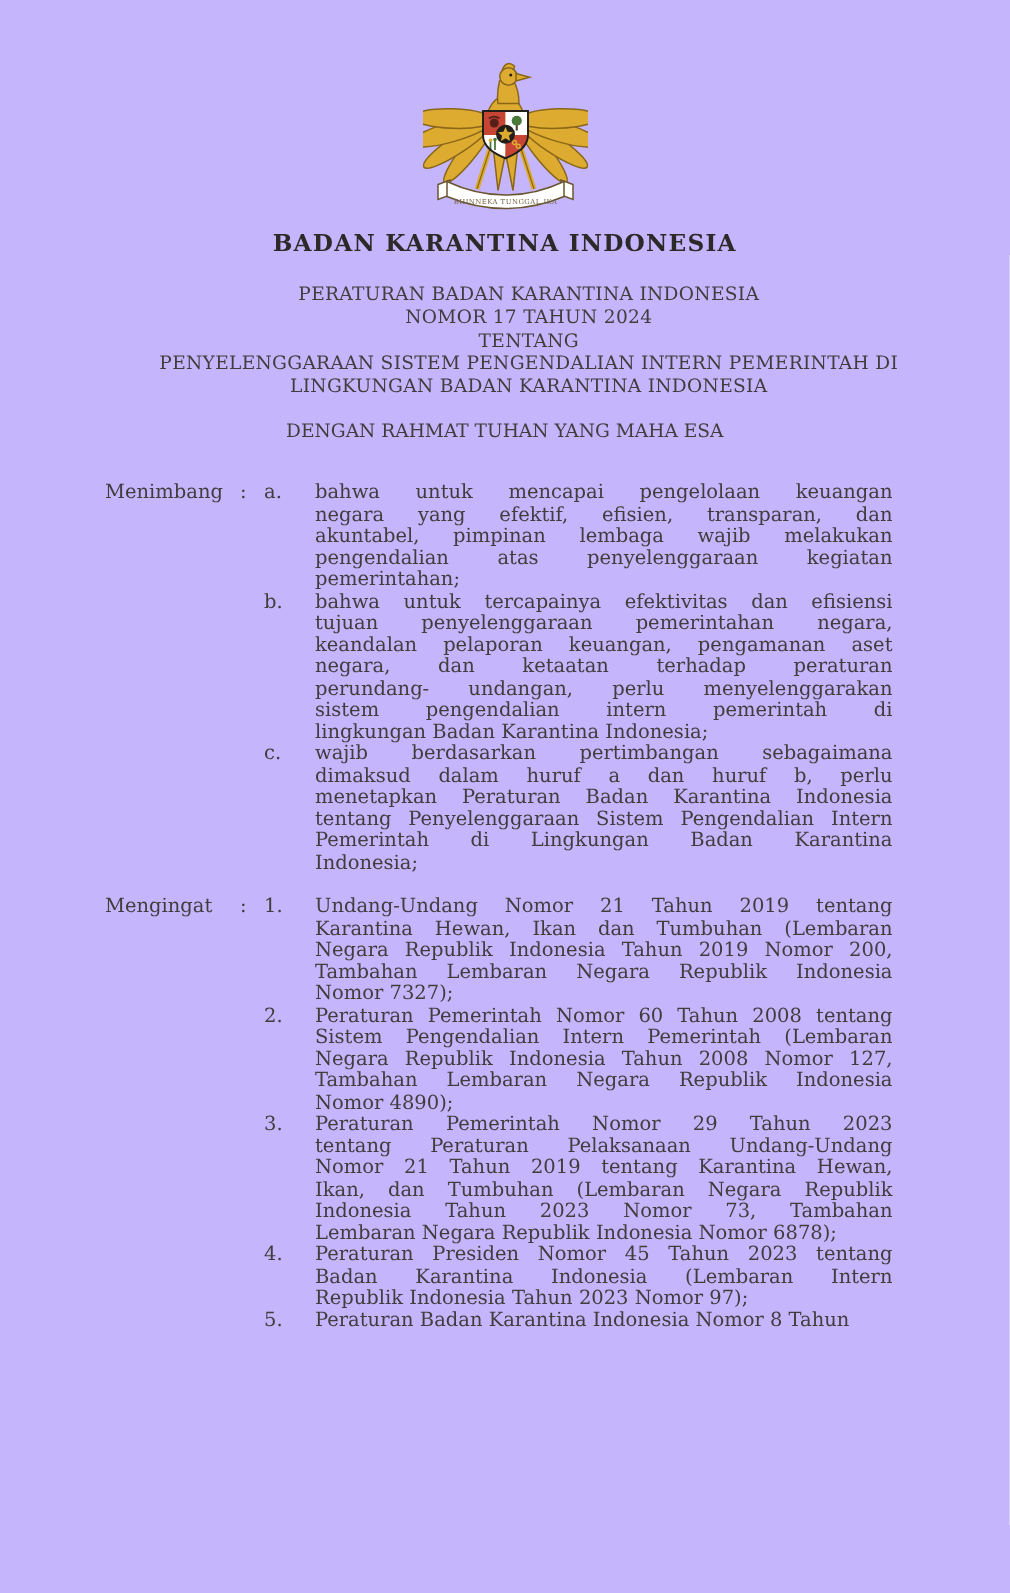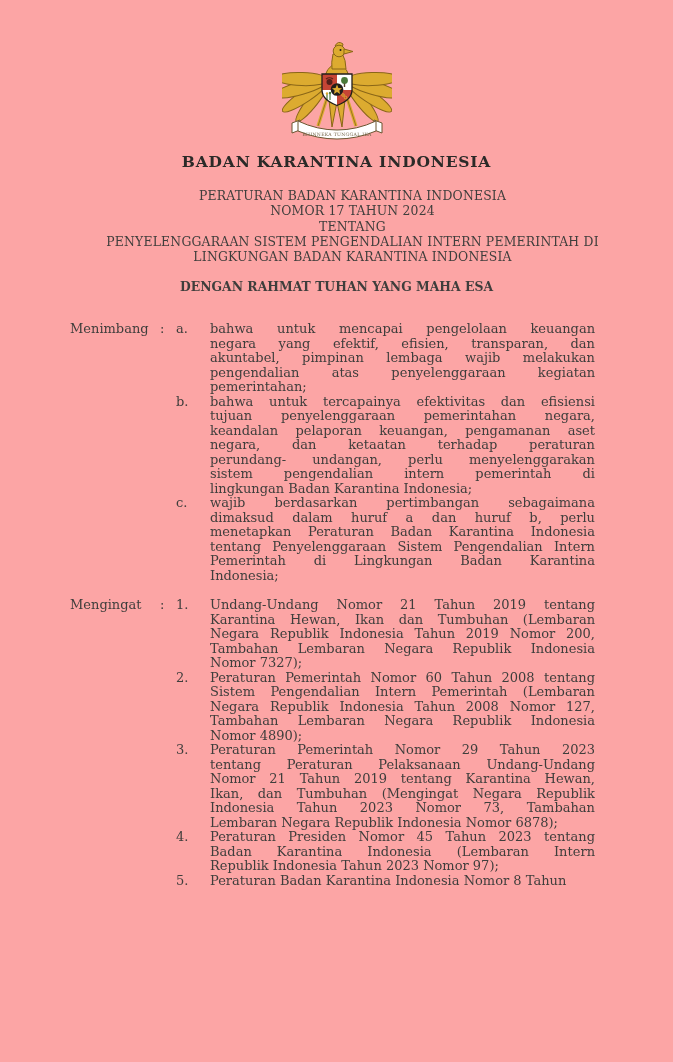--- a/index.html
+++ b/index.html
@@ -1,30 +1,30 @@
 <!DOCTYPE html>
 <html><head>
 <meta charset="utf-8">
 <style>
   html,body { margin:0; padding:0; background:#e8e8e8; }
   .page {
     position:relative; width:673px; height:1062px; margin:0 auto;
-    background:#fca5a5; overflow:hidden;
+    background:#c4b5fd; overflow:hidden;
     font-family:"DejaVu Serif","Liberation Serif",serif;
     color:#3f3e3c;
   }
   .emblem-wrap { padding-top:38px; text-align:center; line-height:0; }
   .emblem-wrap svg { width:110px; height:104px; }
   .agency-title {
     margin-top:10px; text-align:center;
     font-size:15.5px; font-weight:700; letter-spacing:0.8px; color:#2b2a28;
   }
   .doc-heading { margin-top:17px; text-align:center; font-size:12.4px; line-height:15.3px; letter-spacing:0.2px; }
   .doc-heading div { white-space:nowrap;padding-left:32px; }
-  .invocation { margin-top:15px; text-align:center; font-size:12.4px;font-weight:bold; }
+  .invocation { margin-top:15px; text-align:center; font-size:12.4px; }
   .official   { margin-top:14px; text-align:center; font-size:12.4px; }
   .body-sections { margin:28px 78px 0 70px; font-size:13px; line-height:14.5px; }
   .clause { display:grid; grid-template-columns:90px 16px 34px 1fr; grid-auto-flow:row; }
   .clause + .clause { margin-top:15px; }
   .clause-label { grid-row:1; grid-column:1; }
   .clause-colon { grid-row:1; grid-column:2; }
   .item-marker  { grid-column:3; }
   .item-body    { grid-column:4; }
   .doc-line { text-align:justify; text-align-last:justify; }
   .doc-line.last { text-align-last:left; }
@@ -171,21 +171,21 @@
           <div class="doc-line">Negara Republik Indonesia Tahun 2008 Nomor 127,</div>
           <div class="doc-line">Tambahan Lembaran Negara Republik Indonesia</div>
           <div class="doc-line last">Nomor 4890);</div>
         </div>
 
       <div class="item-marker">3.</div>
       <div class="item-body">
           <div class="doc-line">Peraturan Pemerintah Nomor 29 Tahun 2023</div>
           <div class="doc-line">tentang Peraturan Pelaksanaan Undang-Undang</div>
           <div class="doc-line">Nomor 21 Tahun 2019 tentang Karantina Hewan,</div>
-          <div class="doc-line">Ikan, dan Tumbuhan (Mengingat Negara Republik</div>
+          <div class="doc-line">Ikan, dan Tumbuhan (Lembaran Negara Republik</div>
           <div class="doc-line">Indonesia Tahun 2023 Nomor 73, Tambahan</div>
           <div class="doc-line last">Lembaran Negara Republik Indonesia Nomor 6878);</div>
         </div>
 
       <div class="item-marker">4.</div>
       <div class="item-body">
           <div class="doc-line">Peraturan Presiden Nomor 45 Tahun 2023 tentang</div>
           <div class="doc-line">Badan Karantina Indonesia (Lembaran Intern</div>
           <div class="doc-line last">Republik Indonesia Tahun 2023 Nomor 97);</div>
         </div>

